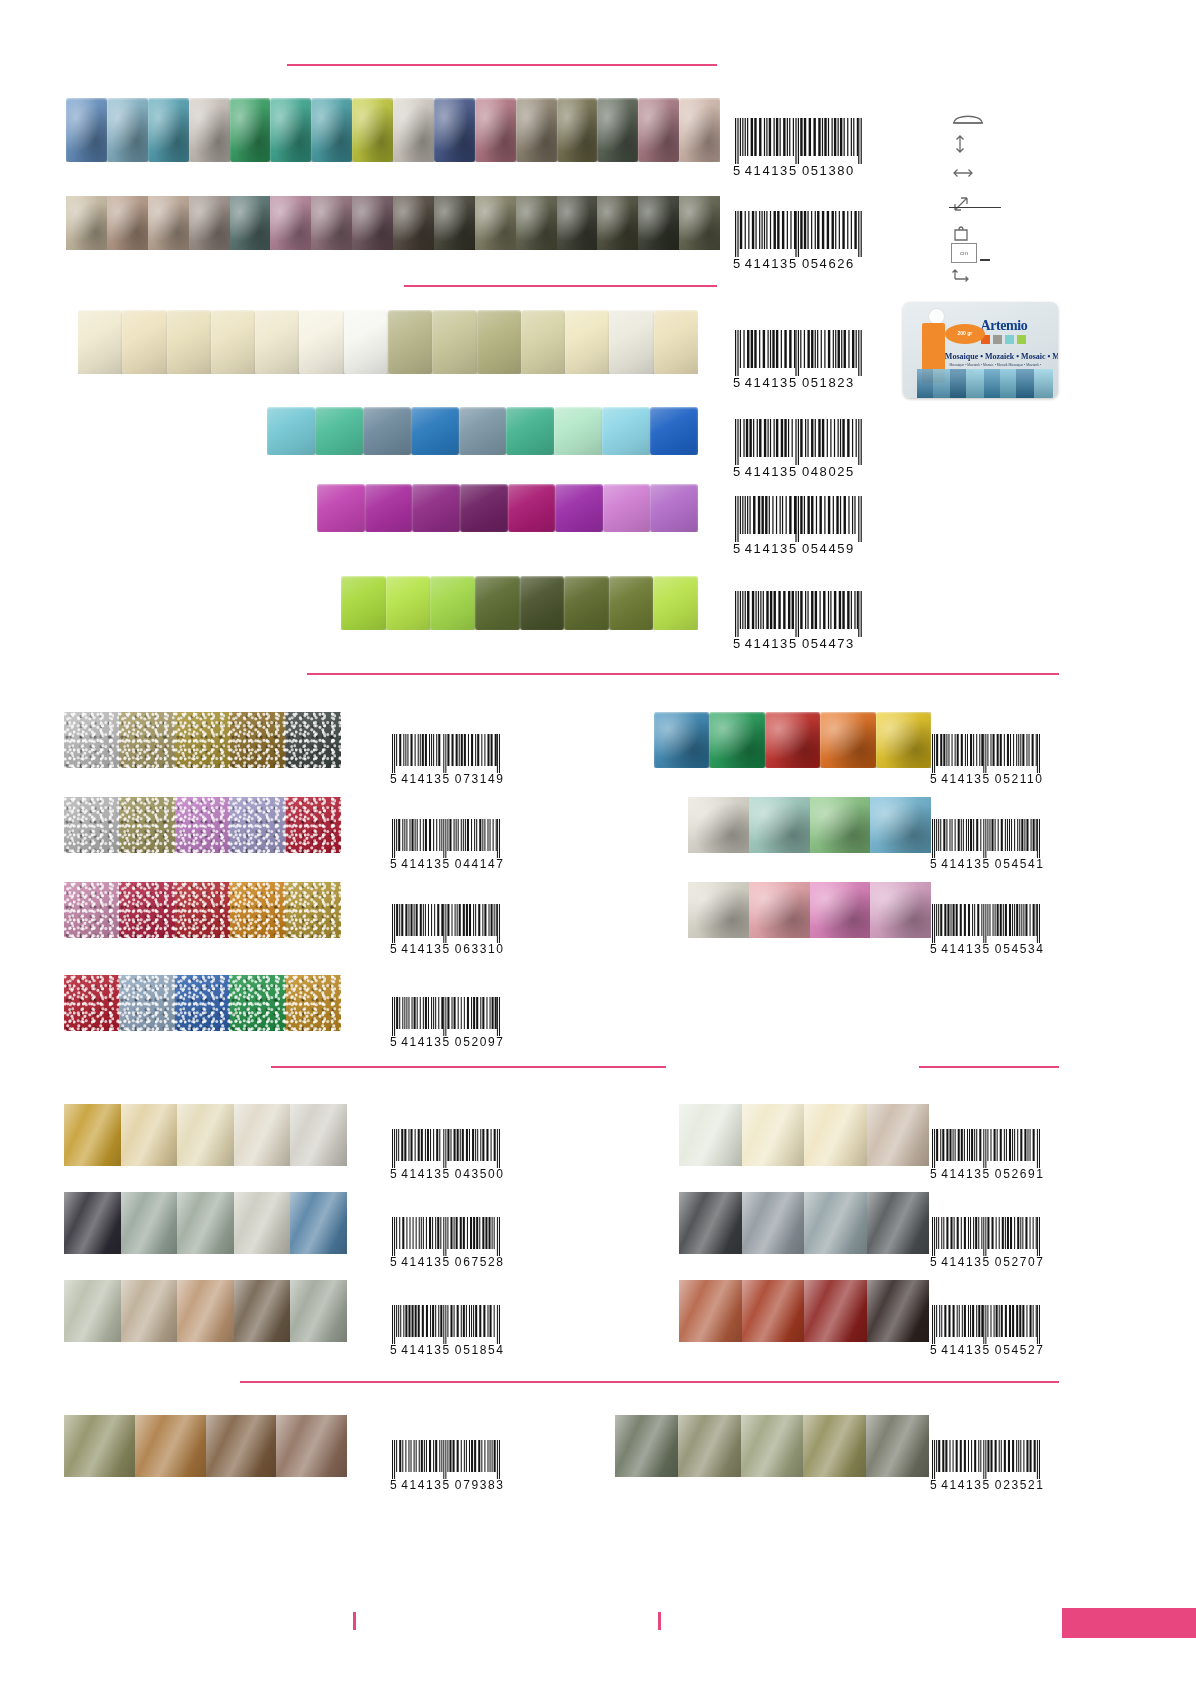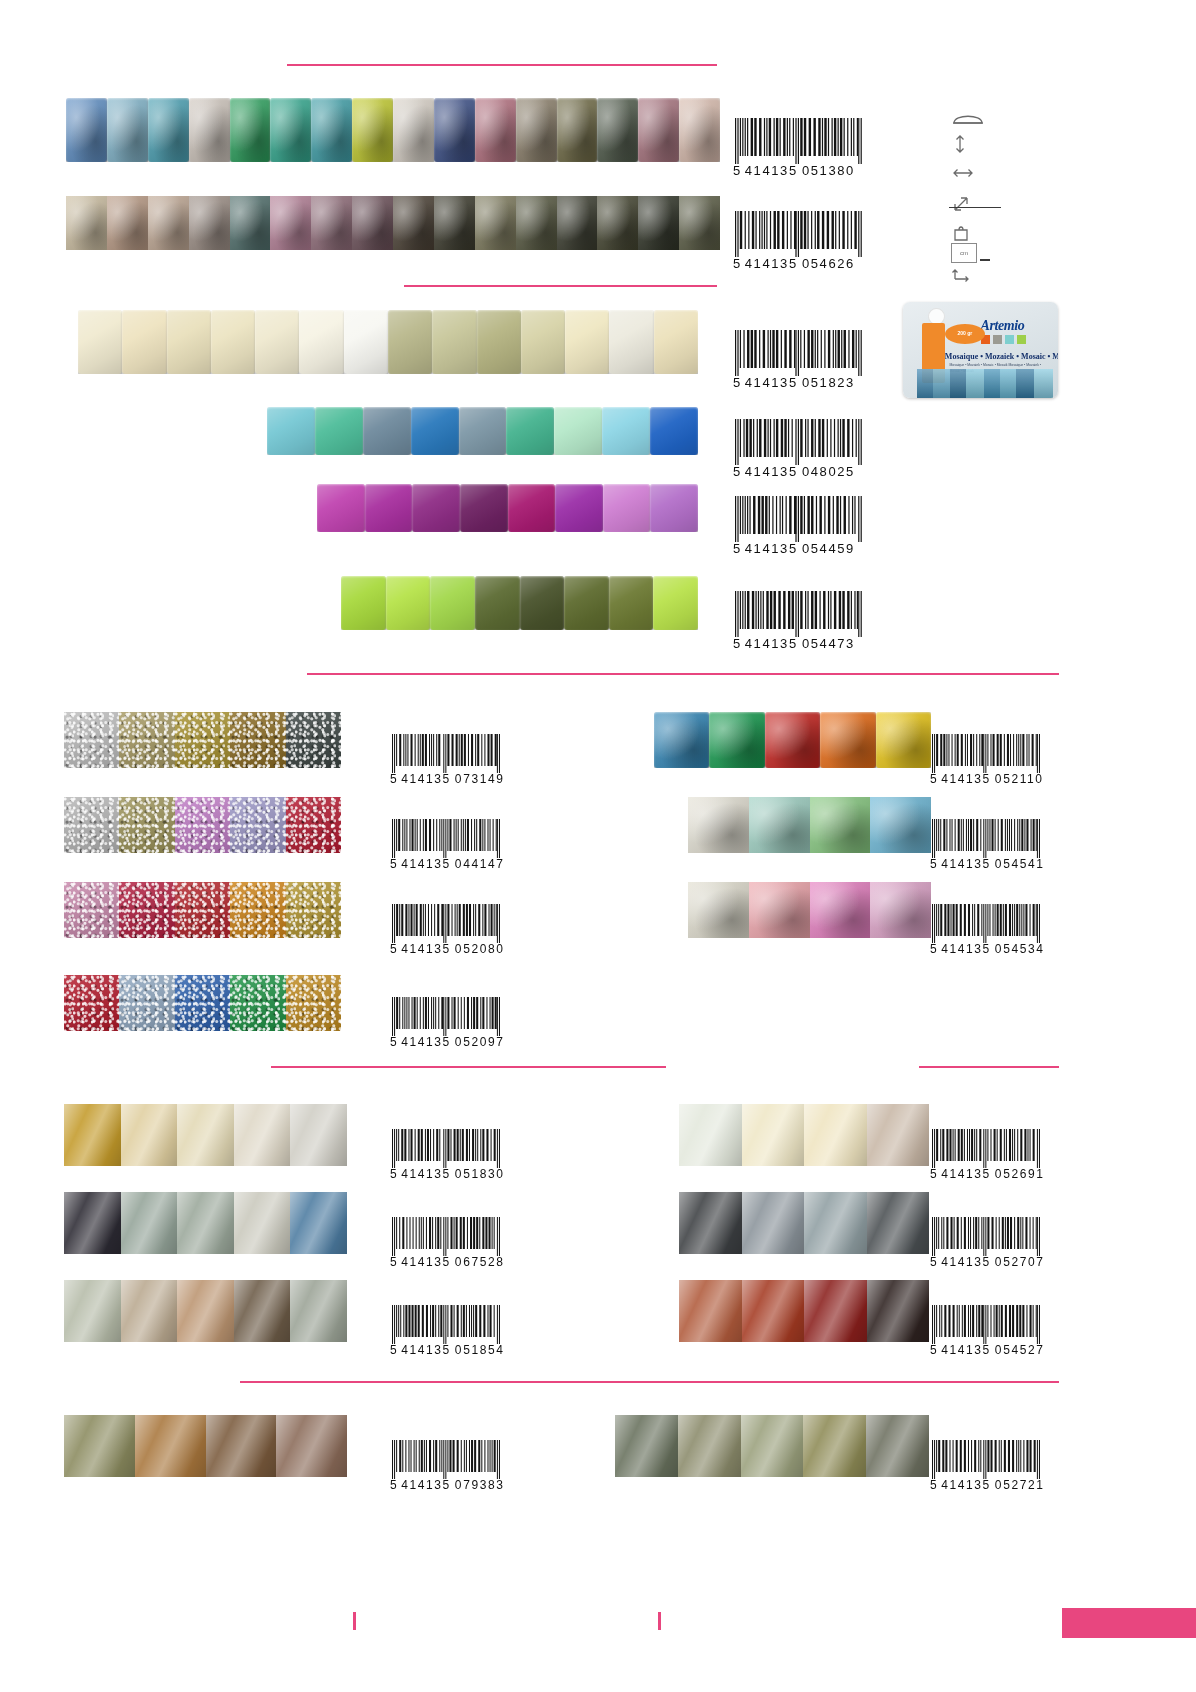--- a/index.html
+++ b/index.html
@@ -71,21 +71,21 @@
     box-shadow: 0 1px 3px rgba(0,0,0,.25);
     overflow: hidden;
   }
   .pack .hang {
     position:absolute; left:16%; top:6%;
     width:17px; height:17px; border-radius:50%;
     background:#fbfcfc; box-shadow: inset 0 0 0 1px rgba(0,0,0,.10);
   }
   .pack .brand {
     position:absolute; left:50%; top:17%;
-    font-family:"Liberation Serif", serif; font-style:italic; font-weight:700;
+    font-family:"Liberation Serif", serif; font-weight:700;
     font-size:14px; color:#0f3f8c; letter-spacing:-.4px;
   }
   .pack .chips { position:absolute; left:50%; top:34%; display:flex; gap:3px; }
   .pack .chips i { width:9px; height:9px; display:block; }
   .pack .tagline {
     position:absolute; left:27%; top:52%;
     font-family:"Liberation Serif", serif; font-weight:700; font-size:8px; color:#14306b;
     white-space:nowrap;
   }
   .pack .microtext {
@@ -659,21 +659,21 @@
         <rect x="100.55777777777779" y="0" width="2.0555555555555554" height="32" fill="#141414"></rect>
         <rect x="103.64111111111112" y="0" width="1.0277777777777777" height="32" fill="#141414"></rect>
         <rect x="105.69666666666667" y="0" width="1.0277777777777777" height="32" fill="#141414"></rect>
         <rect x="106.88888888888889" y="0" width="1.0277777777777777" height="39" fill="#141414"></rect>
         <rect x="108.94444444444444" y="0" width="1.0277777777777777" height="39" fill="#141414"></rect>
       </svg>
       <div class="digits">
         <span class="d-lead">5</span>
         <span class="d-grp">414135</span>
         <span class="d-grp"> </span>
-        <span class="d-grp">052080</span>
+        <span class="d-grp">063310</span>
       </div>
     </div>
     <div class="strip glitter" style="left: 64px; top: 975px; width: 277px; height: 56px;">
       <div class="tile" style="background: rgb(181, 24, 42);"></div>
       <div class="tile" style="background: rgb(143, 167, 192);"></div>
       <div class="tile" style="background: rgb(42, 95, 174);"></div>
       <div class="tile" style="background: rgb(29, 147, 68);"></div>
       <div class="tile" style="background: rgb(192, 138, 30);"></div>
     </div>
     <div class="barcode small" style="left: 390px; top: 997px;">
@@ -942,21 +942,21 @@
         <rect x="96.44666666666666" y="0" width="2.0555555555555554" height="32" fill="#141414"></rect>
         <rect x="100.55777777777777" y="0" width="1.0277777777777777" height="32" fill="#141414"></rect>
         <rect x="103.6411111111111" y="0" width="2.0555555555555554" height="32" fill="#141414"></rect>
         <rect x="106.88888888888889" y="0" width="1.0277777777777777" height="39" fill="#141414"></rect>
         <rect x="108.94444444444444" y="0" width="1.0277777777777777" height="39" fill="#141414"></rect>
       </svg>
       <div class="digits">
         <span class="d-lead">5</span>
         <span class="d-grp">414135</span>
         <span class="d-grp"> </span>
-        <span class="d-grp">051830</span>
+        <span class="d-grp">043500</span>
       </div>
     </div>
     <div class="strip nacre" style="left: 64px; top: 1192px; width: 283px; height: 62px;">
       <div class="tile" style="background: rgb(44, 42, 51);"></div>
       <div class="tile" style="background: rgb(147, 163, 152);"></div>
       <div class="tile" style="background: rgb(154, 167, 154);"></div>
       <div class="tile" style="background: rgb(201, 200, 188);"></div>
       <div class="tile" style="background: rgb(76, 123, 160);"></div>
     </div>
     <div class="barcode small" style="left: 390px; top: 1217px;">
@@ -1323,21 +1323,21 @@
         <rect x="96.44666666666667" y="0" width="2.0555555555555554" height="32" fill="#141414"></rect>
         <rect x="99.53" y="0" width="2.0555555555555554" height="32" fill="#141414"></rect>
         <rect x="103.64111111111112" y="0" width="2.0555555555555554" height="32" fill="#141414"></rect>
         <rect x="106.88888888888889" y="0" width="1.0277777777777777" height="39" fill="#141414"></rect>
         <rect x="108.94444444444444" y="0" width="1.0277777777777777" height="39" fill="#141414"></rect>
       </svg>
       <div class="digits">
         <span class="d-lead">5</span>
         <span class="d-grp">414135</span>
         <span class="d-grp"> </span>
-        <span class="d-grp">052721</span>
+        <span class="d-grp">023521</span>
       </div>
     </div>
     <div class="picto" style="left: 951px; top: 110px;">
       <svg width="34" height="16" viewBox="0 0 34 16">
         <path fill="none" stroke="#6b6b6b" stroke-width="1.3" d="M3 13 C3 4, 31 4, 31 13 Z"></path>
         <path fill="none" stroke="#6b6b6b" stroke-width="1.3" d="M2 13 H32"></path>
       </svg>
     </div>
     <div class="picto" style="left: 953px; top: 133px;">
       <svg width="14" height="22" viewBox="0 0 14 22">

